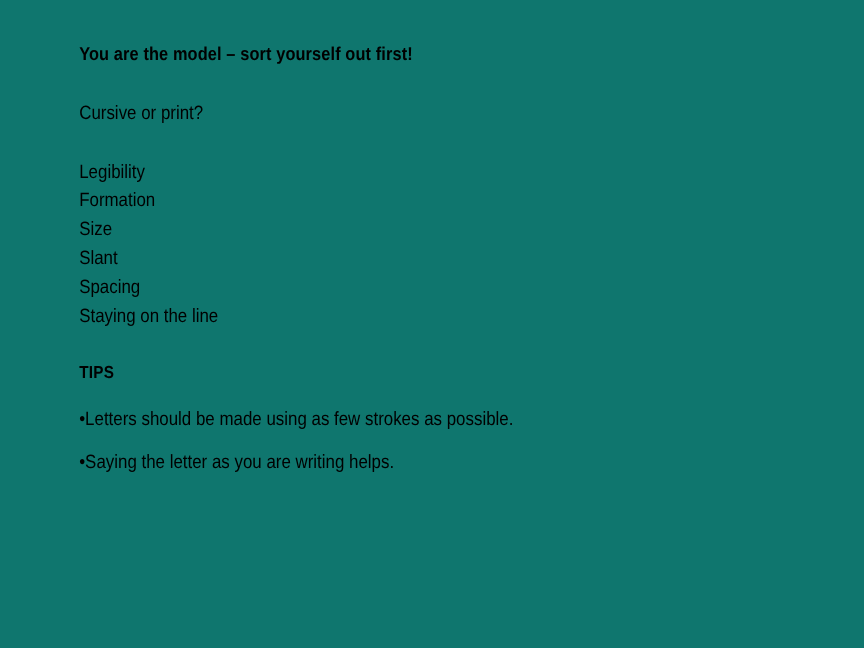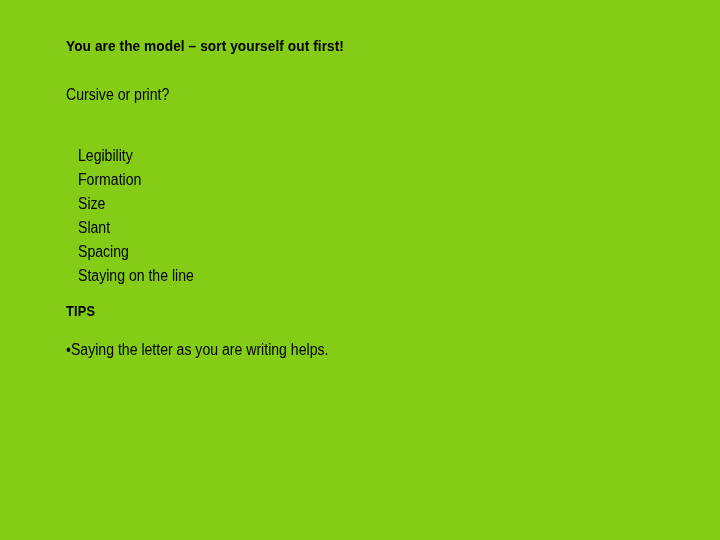--- a/index.html
+++ b/index.html
@@ -12,21 +12,21 @@
     background: #ffffff;
     font-family: "Liberation Sans", sans-serif;
     color: #000000;
     overflow: hidden;
   }
 
   .slide {
     position: relative;
     width: 720px;
     height: 540px;
-    background: #84cc16;
+    background: #0f766e;
   }
 
   
   .txt {
     font-family: "Liberation Sans", sans-serif;
     transform: scaleX(0.88);
     transform-origin: left center;
     white-space: pre;
   }
 
@@ -46,21 +46,21 @@
     top: 84px;
     font-size: 16px;
     font-weight: normal;
     line-height: 21px;
   }
 
   .aspect-list {
     position: absolute;
     left: 66px;
     top: 132px;
-    margin: 12px;
+    margin: 0;
     padding: 0;
     list-style: none;
   }
   .aspect-list li {
     font-size: 16px;
     line-height: 24px;
     font-weight: normal;
     white-space: pre;
   }
 
@@ -110,17 +110,20 @@
     <li class="txt">Size</li>
     <li class="txt">Slant</li>
     <li class="txt">Spacing</li>
     <li class="txt">Staying on the line</li>
   </ul>
 
   <div class="tips-heading txt">TIPS</div>
 
   <ul class="tips-list">
     <li>
+      <span class="bullet-line">•Letters should be made using as few strokes as possible.</span>
+    </li>
+    <li>
       <span class="bullet-line">•Saying the letter as you are writing helps.</span>
     </li>
   </ul>
 
 </div>
 
 </body></html>

